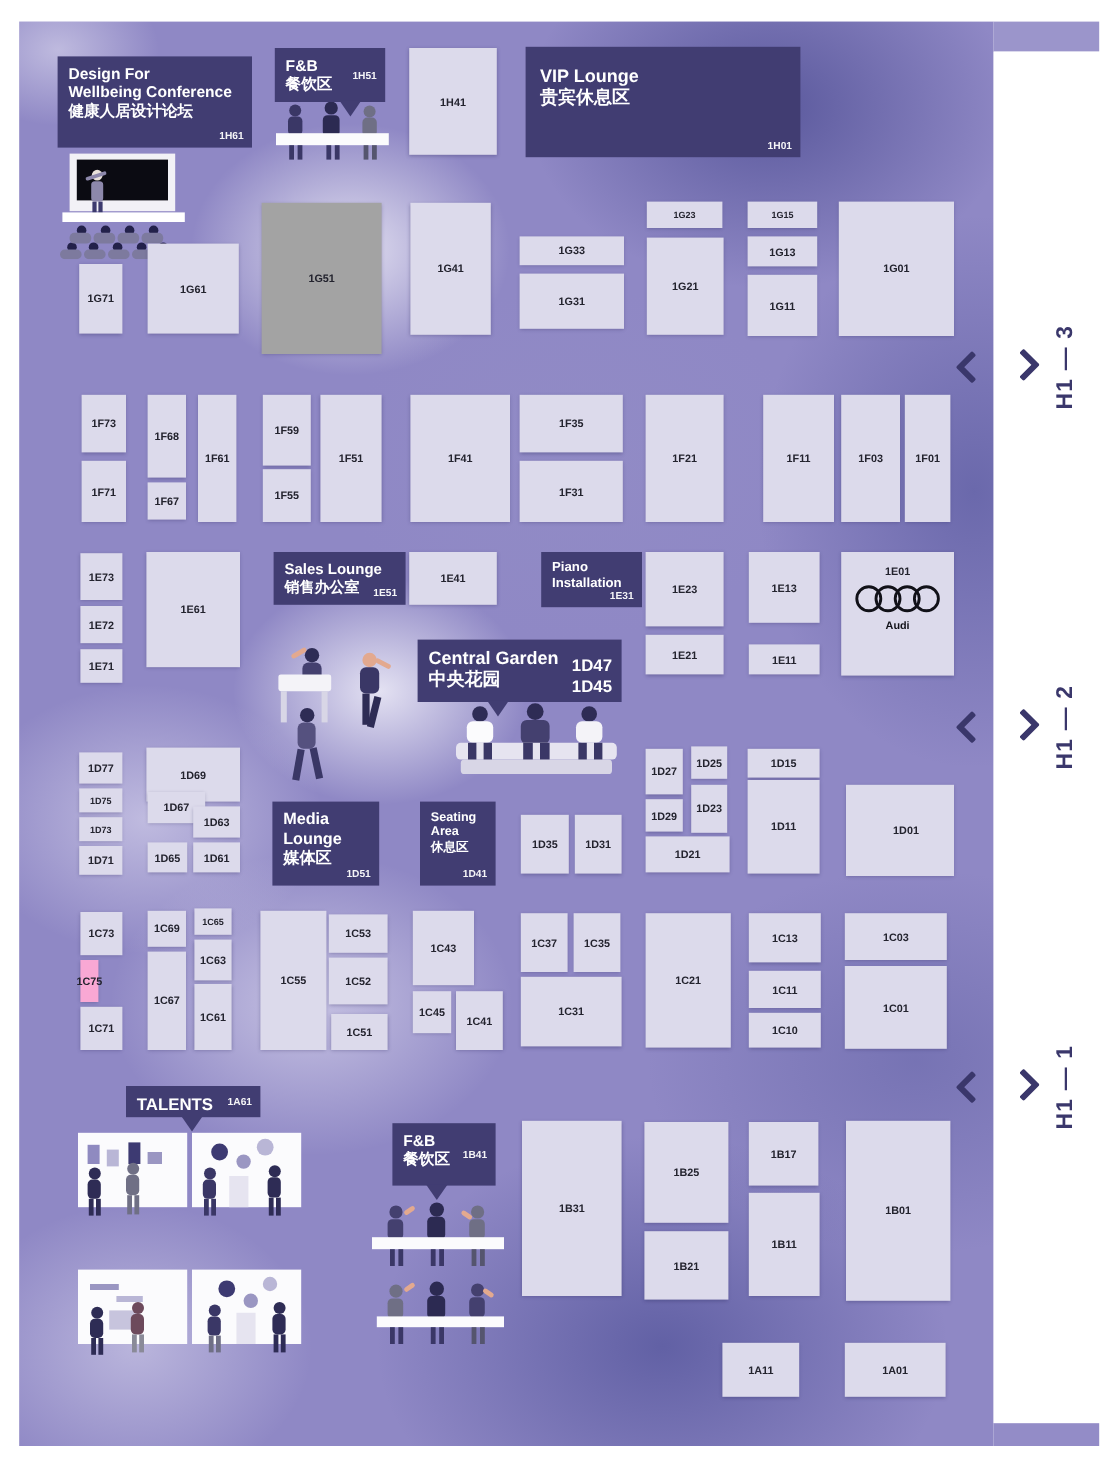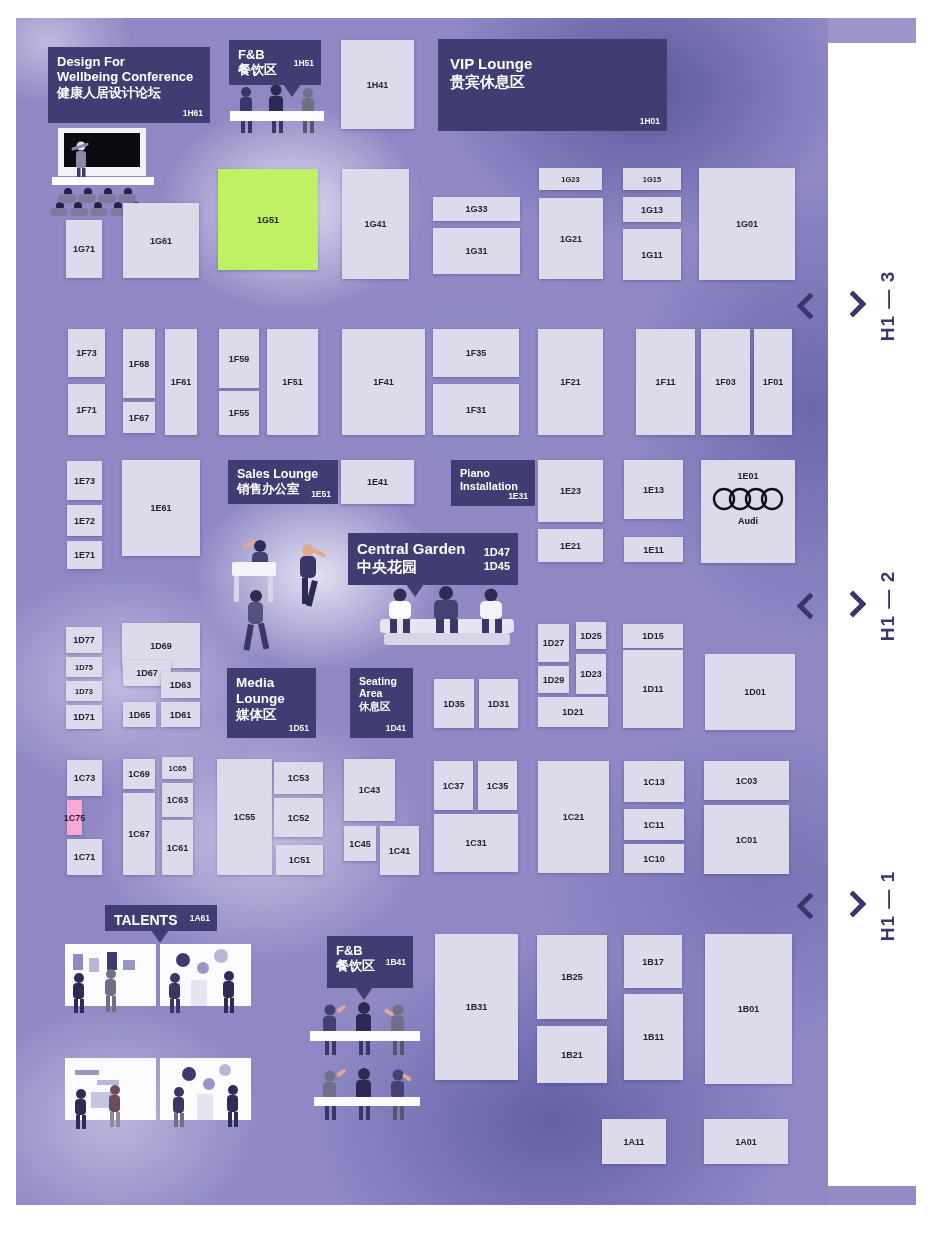--- a/index.html
+++ b/index.html
@@ -31,21 +31,21 @@
   .booth>span{font-weight:bold;font-size:9px;color:#23232e;}
   .booth-sm>span{font-size:7.5px;}
   .booth-audi{flex-direction:column;justify-content:flex-start;padding-top:11px;box-sizing:border-box;gap:5px;}
 
   
   .banner{position:absolute;background:var(--banner-bg,#413d72);color:#fff;font-weight:bold;
           box-sizing:border-box;}
   .banner .lines{padding:7px 9px;display:flex;flex-direction:column;line-height:1.18;white-space:nowrap;}
   .banner .bid{position:absolute;right:7px;bottom:5px;font-size:8.5px;font-weight:bold;opacity:.95;}
   .banner .bid-inline{bottom:auto;top:50%;transform:translateY(-50%);}
-  .banner .bids{position:absolute;right:8px;top:12px;display:flex;flex-direction:column;font-size:11px;line-height:1.3;text-align:right;}
+  .banner .bids{position:absolute;right:8px;top:12px;display:flex;flex-direction:column;font-size:14px;line-height:1.3;text-align:right;}
   .banner .ptr{position:absolute;bottom:-12px;width:0;height:0;
        border-left:9px solid transparent;border-right:9px solid transparent;
        border-top:13px solid var(--banner-bg,#413d72);}
   .banner-vip .lines{padding:16px 12px;}
 
   
   .entrance-label{position:absolute;transform:translate(-50%,-50%) rotate(-90deg);
        font-weight:bold;font-size:19px;letter-spacing:1px;color:#3a376b;white-space:nowrap;}
   .chev{position:absolute;width:16px;height:24px;}
   .chev svg{display:block;}
@@ -299,21 +299,21 @@
   <div>
       <div class="booth" style="left: 341px; top: 40px; width: 73px; height: 89px; background: rgb(220, 218, 235);">
         <span style="color: rgb(35, 35, 46);">1H41</span>
       </div>
       <div class="booth" style="left: 66px; top: 220px; width: 36px; height: 58px; background: rgb(220, 218, 235);">
         <span style="color: rgb(35, 35, 46);">1G71</span>
       </div>
       <div class="booth" style="left: 123px; top: 203px; width: 76px; height: 75px; background: rgb(220, 218, 235);">
         <span style="color: rgb(35, 35, 46);">1G61</span>
       </div>
-      <div class="booth" style="left: 218px; top: 169px; width: 100px; height: 101px; background: #bef264;">
+      <div class="booth" style="left: 218px; top: 169px; width: 100px; height: 126px; background: #a3a3a3;">
         <span style="color: rgb(35, 35, 46);">1G51</span>
       </div>
       <div class="booth" style="left: 342px; top: 169px; width: 67px; height: 110px; background: rgb(220, 218, 235);">
         <span style="color: rgb(35, 35, 46);">1G41</span>
       </div>
       <div class="booth" style="left: 433px; top: 197px; width: 87px; height: 24px; background: rgb(220, 218, 235);">
         <span style="color: rgb(35, 35, 46);">1G33</span>
       </div>
       <div class="booth" style="left: 433px; top: 228px; width: 87px; height: 46px; background: rgb(220, 218, 235);">
         <span style="color: rgb(35, 35, 46);">1G31</span>

